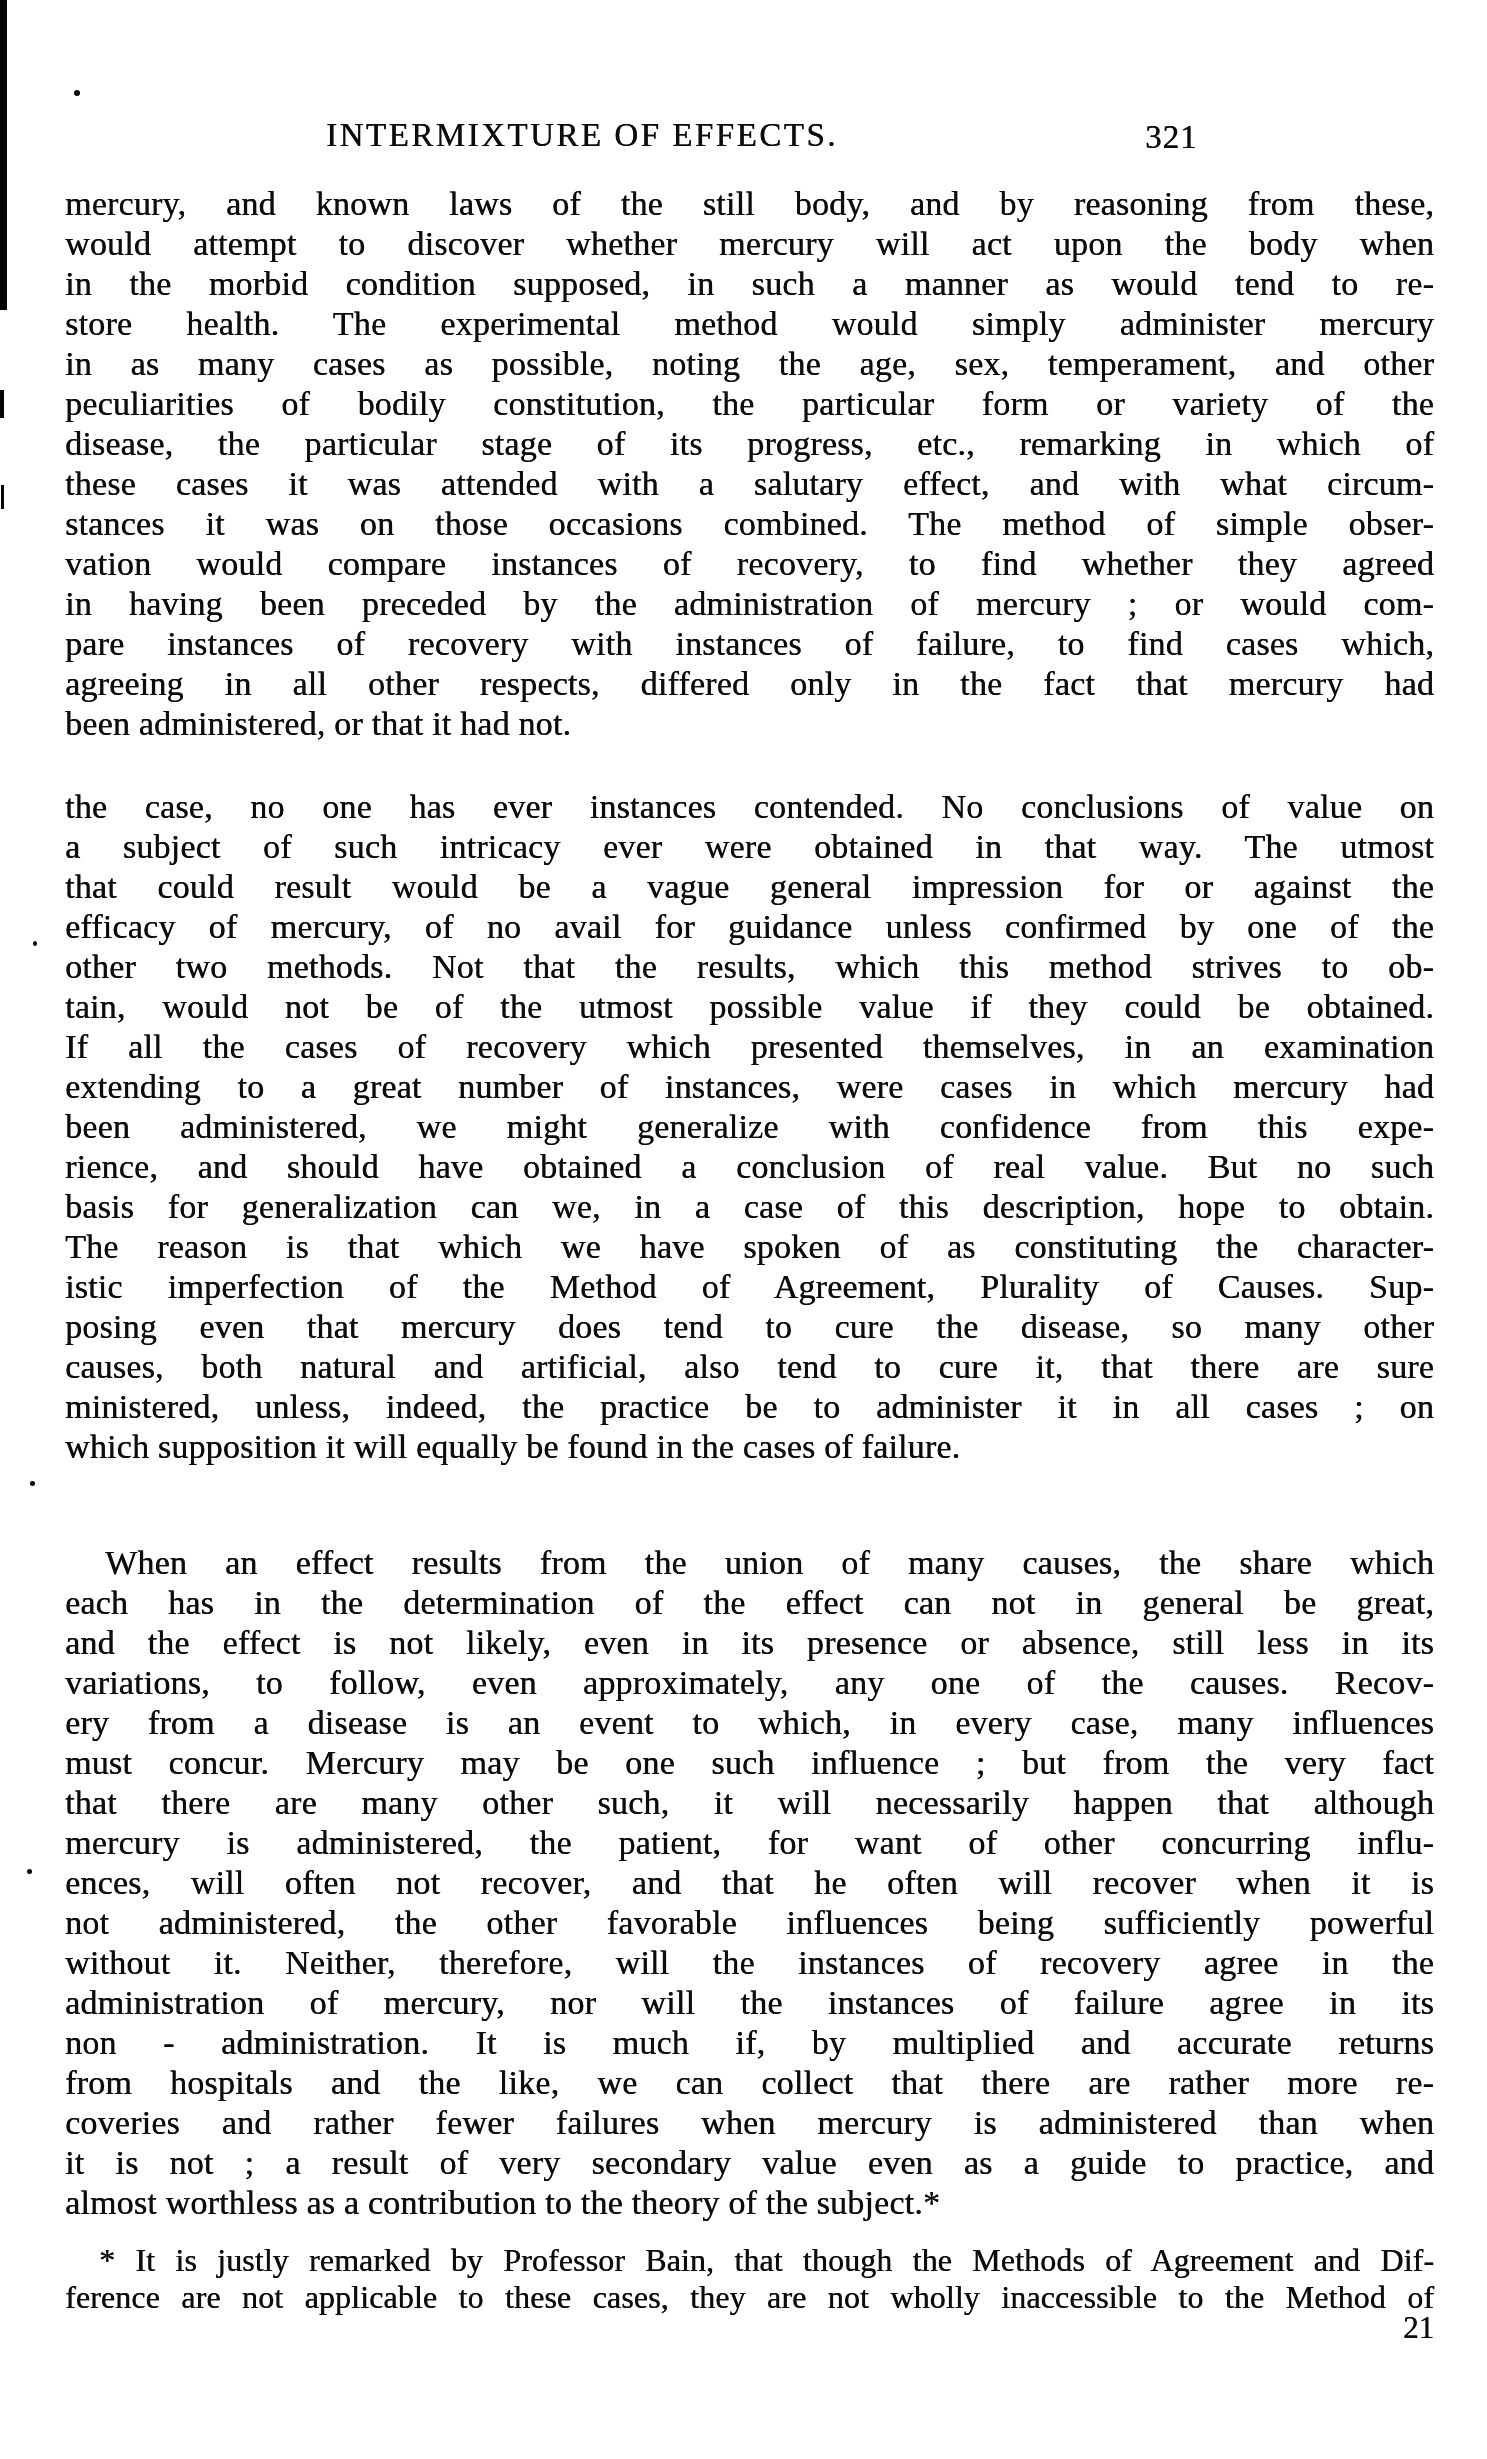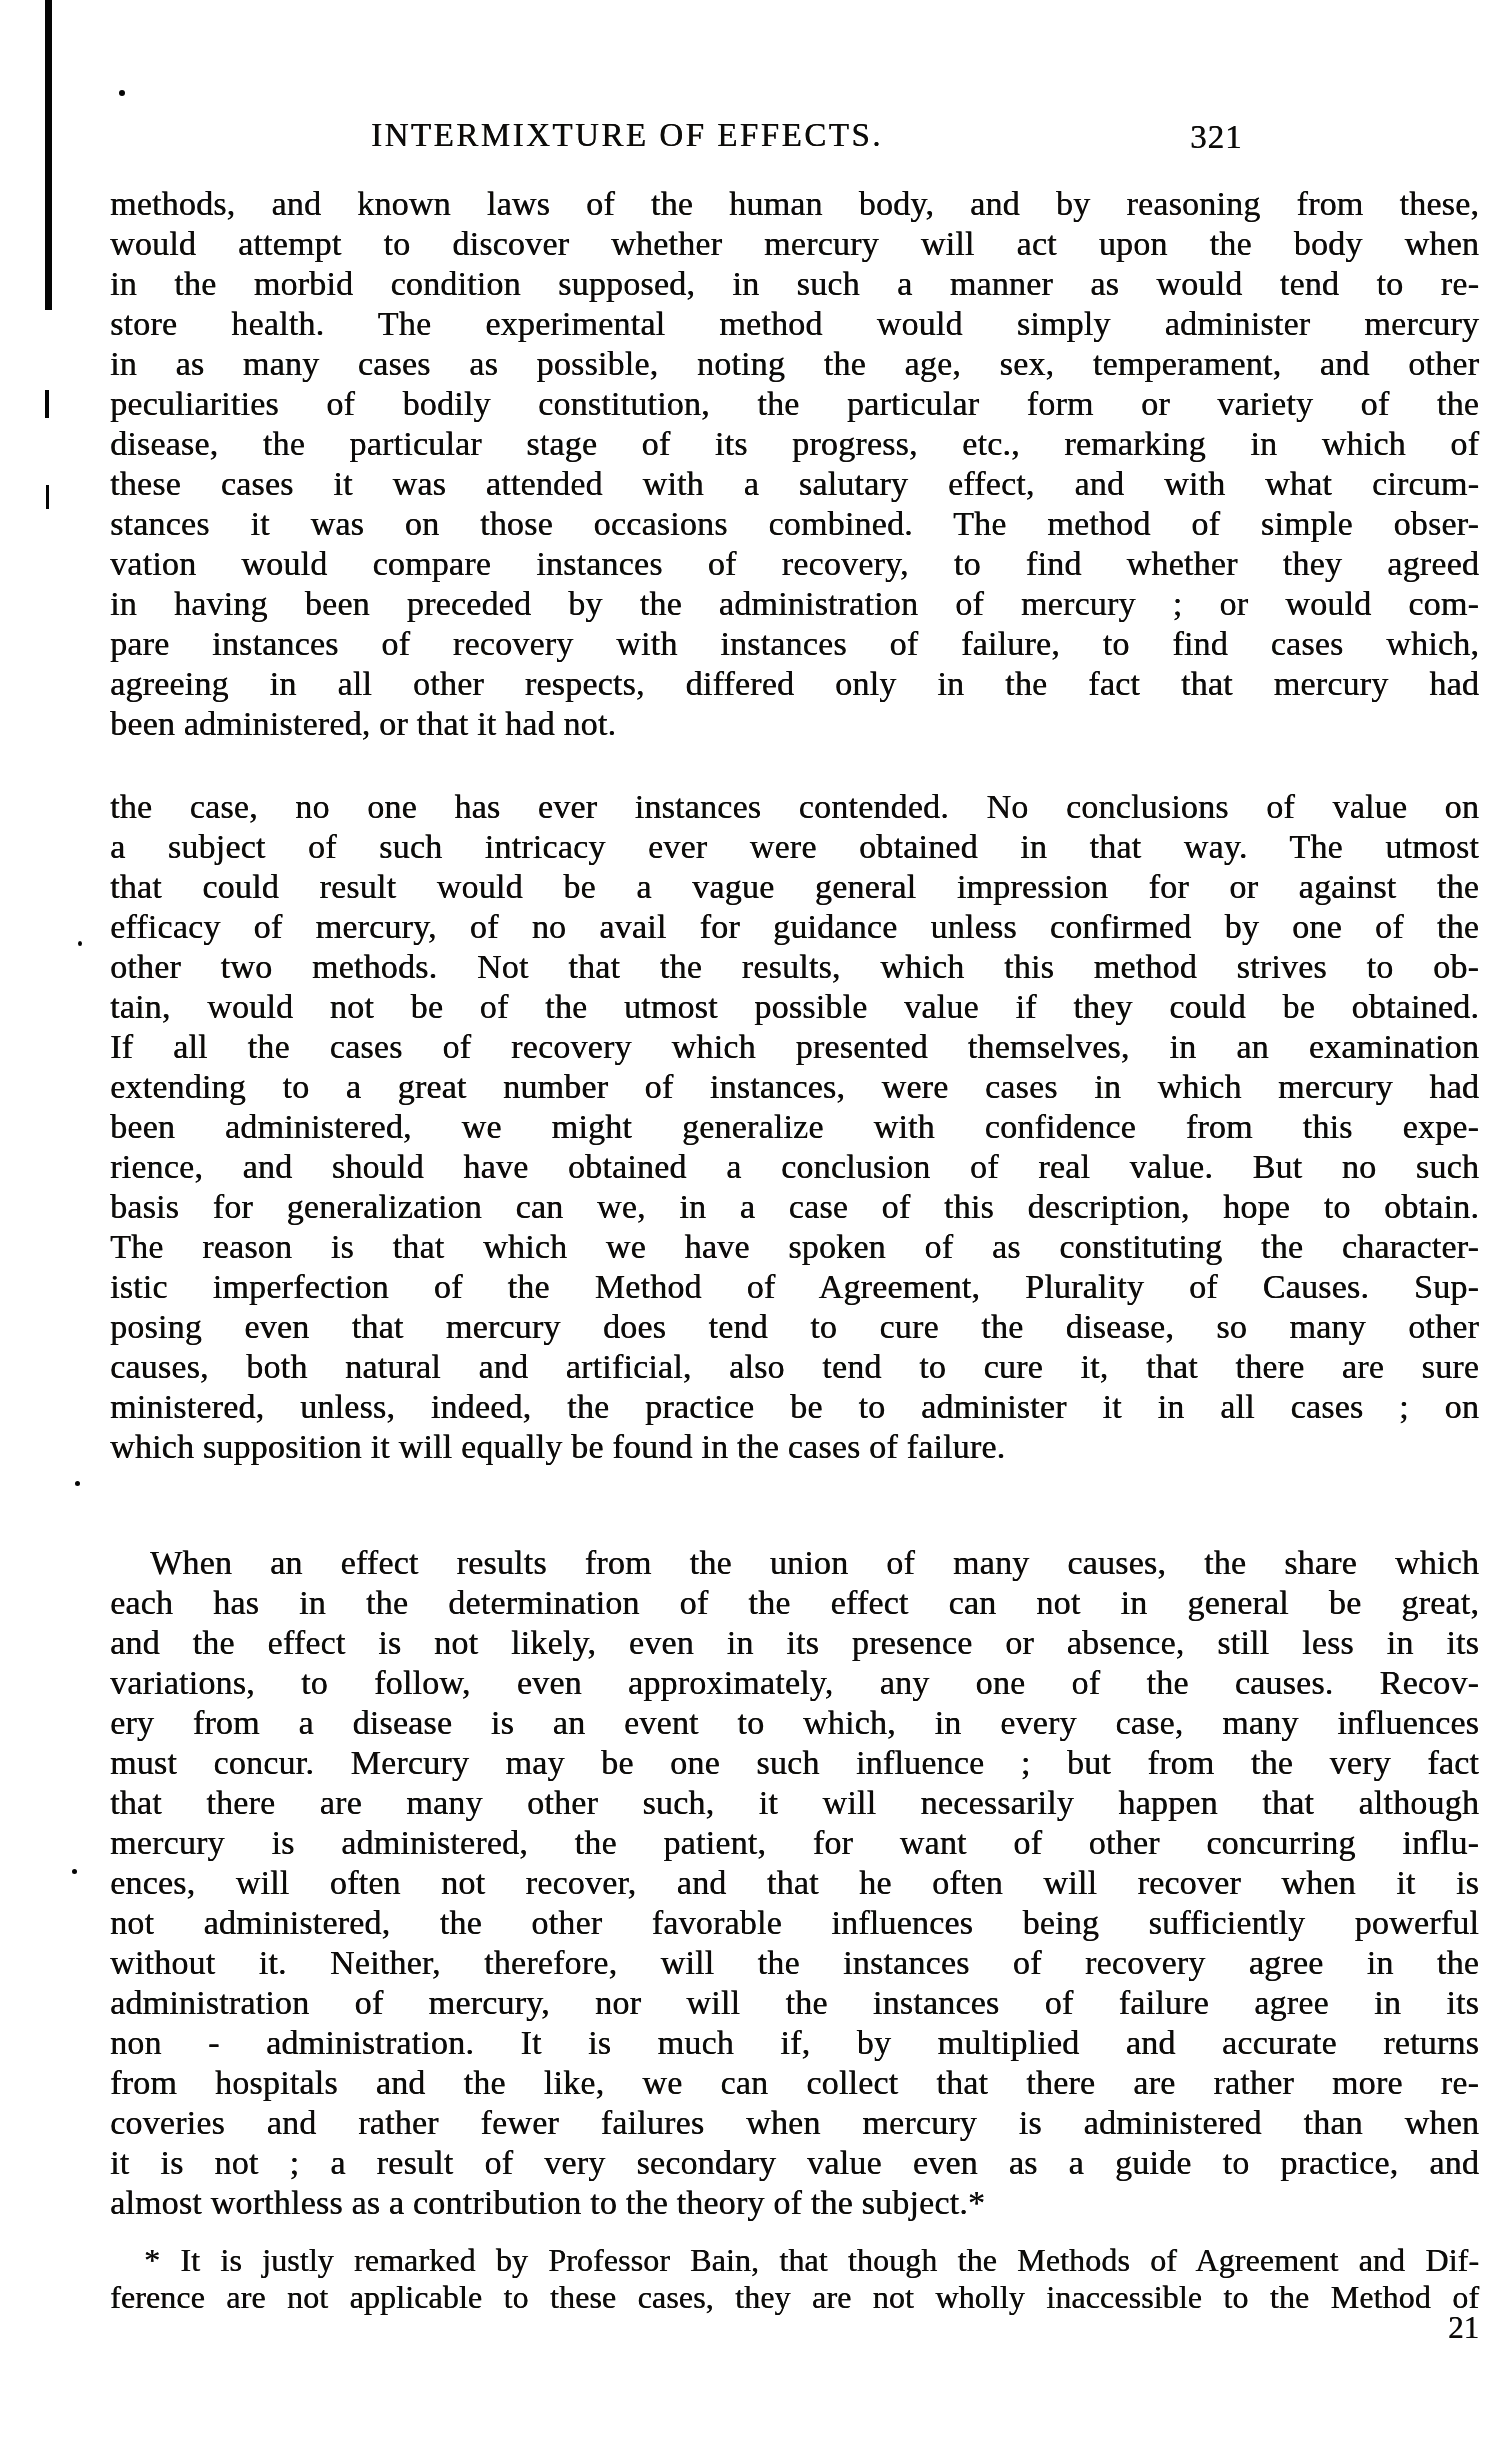--- a/index.html
+++ b/index.html
@@ -1,20 +1,20 @@
 <!DOCTYPE html>
 <html><head>
 <meta charset="utf-8">
 <style>
   html,body{margin:0;padding:0;}
   body{
     width:1488px;height:2460px;background:#ffffff;position:relative;overflow:hidden;
     font-family:"Liberation Serif","DejaVu Serif",serif;color:#0d0c0a;
   }
-  .page{position:absolute;inset:0;text-shadow:0.4px 0 0 currentColor;margin-left:45px;}
+  .page{position:absolute;inset:0;text-shadow:0.4px 0 0 currentColor;}
   .block{position:absolute;left:65px;width:1369px;}
   .header{top:117px;height:46px;}
   .title{position:absolute;left:261px;top:0;font-size:33px;letter-spacing:2.5px;white-space:nowrap;}
   .folio{position:absolute;left:1080px;top:2px;font-size:33px;letter-spacing:1px;}
   .line{height:40px;line-height:40px;font-size:34px;letter-spacing:0.2px;
         text-align:justify;text-align-last:justify;}
   .para .line.last{text-align-last:left;}
   .p-indent .line.first{text-indent:40px;}
   .footnote .line{height:37px;line-height:37px;font-size:32px;letter-spacing:0.1px;}
   .footnote .line.first{text-indent:34px;}
@@ -40,21 +40,21 @@
   <div class="art speck2"></div>
   <div class="art speck3"></div>
   <div class="art speck4"></div>
 
   <div class="block header">
     <span class="title">INTERMIXTURE OF EFFECTS.</span>
     <span class="folio">321</span>
   </div>
 
   <div class="block para" style="top:184px">
-      <div class="line first">methods, and known laws of the human body, and by reasoning from these,</div>
+      <div class="line first">mercury, and known laws of the still body, and by reasoning from these,</div>
       <div class="line">would attempt to discover whether mercury will act upon the body when</div>
       <div class="line">in the morbid condition supposed, in such a manner as would tend to re-</div>
       <div class="line">store health.  The experimental method would simply administer mercury</div>
       <div class="line">in as many cases as possible, noting the age, sex, temperament, and other</div>
       <div class="line">peculiarities of bodily constitution, the particular form or variety of the</div>
       <div class="line">disease, the particular stage of its progress, etc., remarking in which of</div>
       <div class="line">these cases it was attended with a salutary effect, and with what circum-</div>
       <div class="line">stances it was on those occasions combined.  The method of simple obser-</div>
       <div class="line">vation would compare instances of recovery, to find whether they agreed</div>
       <div class="line">in having been preceded by the administration of mercury ; or would com-</div>

